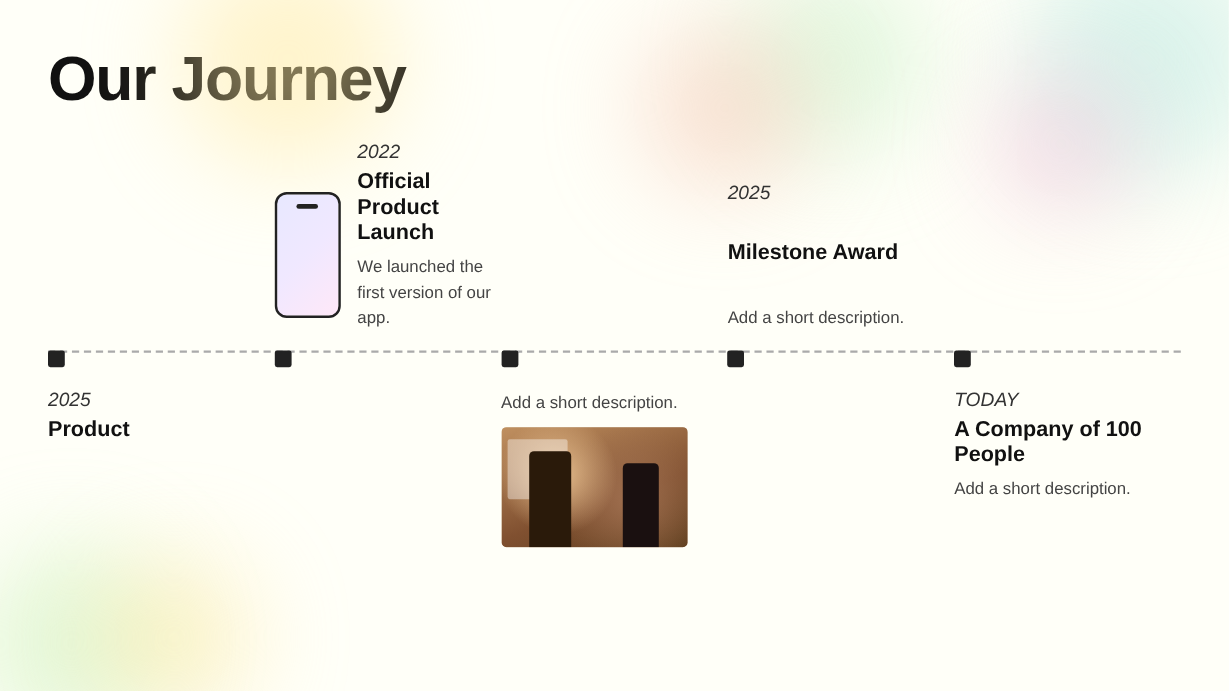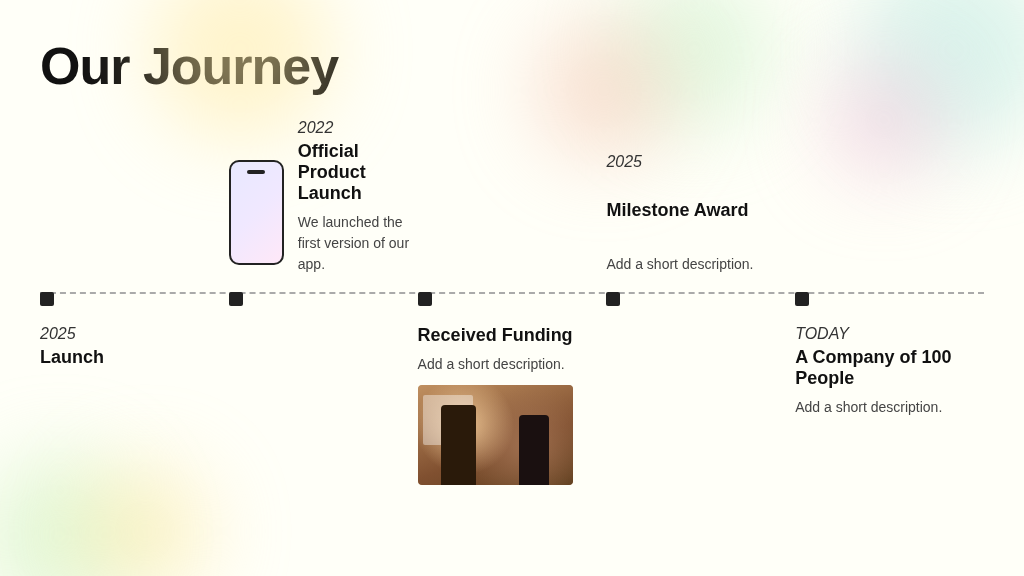--- a/index.html
+++ b/index.html
@@ -229,21 +229,21 @@
 
   <div class="timeline-cols">
 
     <div class="timeline-col">
       <div class="top-section"></div>
       <div class="dot-row">
         <div class="dot"></div>
       </div>
       <div class="bottom-section">
         <div class="year">2025</div>
-        <div class="milestone-title">Launch</div>
+        <div class="milestone-title">Product</div>
       </div>
     </div>
 
     <div class="timeline-col col-2022">
       <div class="top-section">
         <div class="phone-img"></div>
         <div class="top-text">
           <div class="year">2022</div>
           <div class="milestone-title">Official Product Launch</div>
           <div class="milestone-desc">We launched the first version of our app.</div>
@@ -254,21 +254,20 @@
       </div>
       <div class="bottom-section"></div>
     </div>
 
     <div class="timeline-col">
       <div class="top-section"></div>
       <div class="dot-row">
         <div class="dot"></div>
       </div>
       <div class="bottom-section">
-        <div class="milestone-title">Received Funding</div>
         <div class="milestone-desc">Add a short description.</div>
         <div class="funding-img">
           <div class="funding-img-inner"></div>
           <div class="whiteboard"></div>
           <div class="figure-left"></div>
           <div class="figure-right"></div>
         </div>
       </div>
     </div>
 

